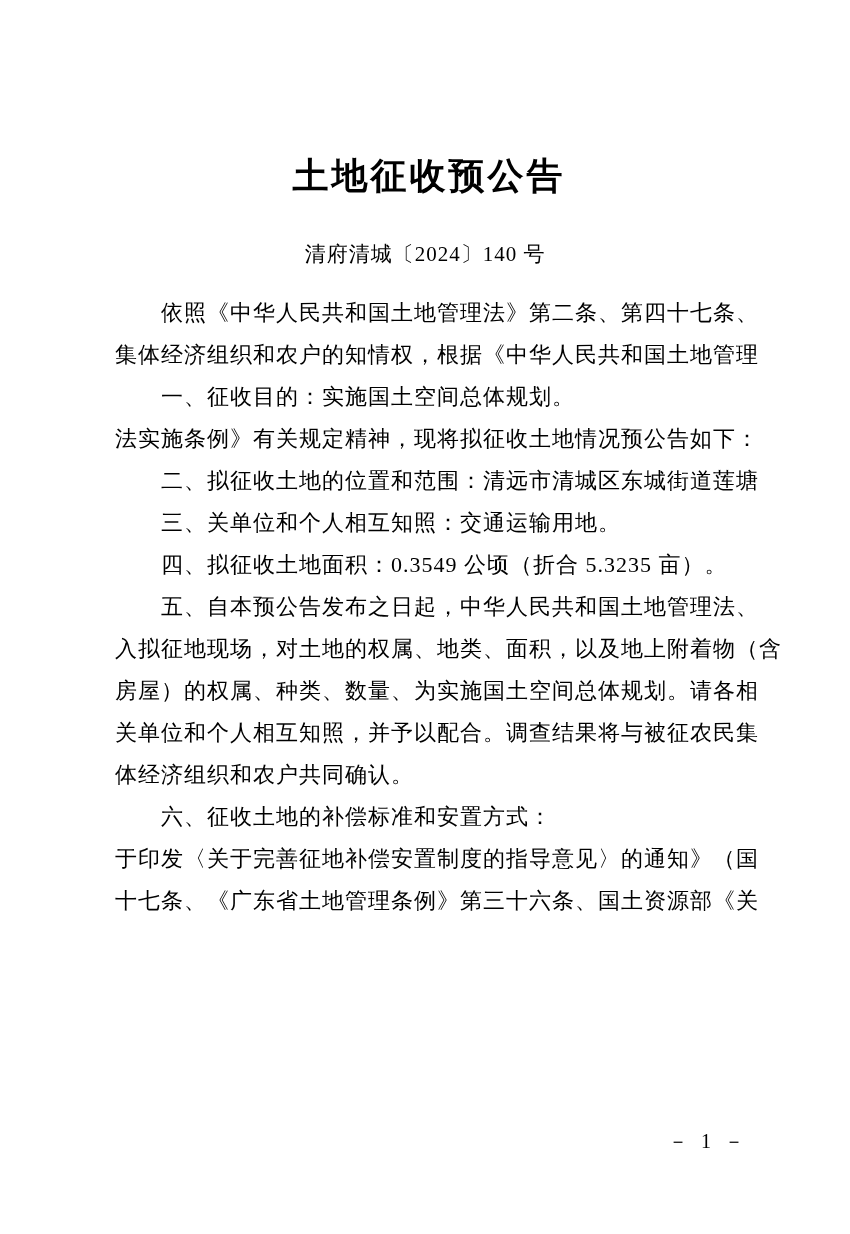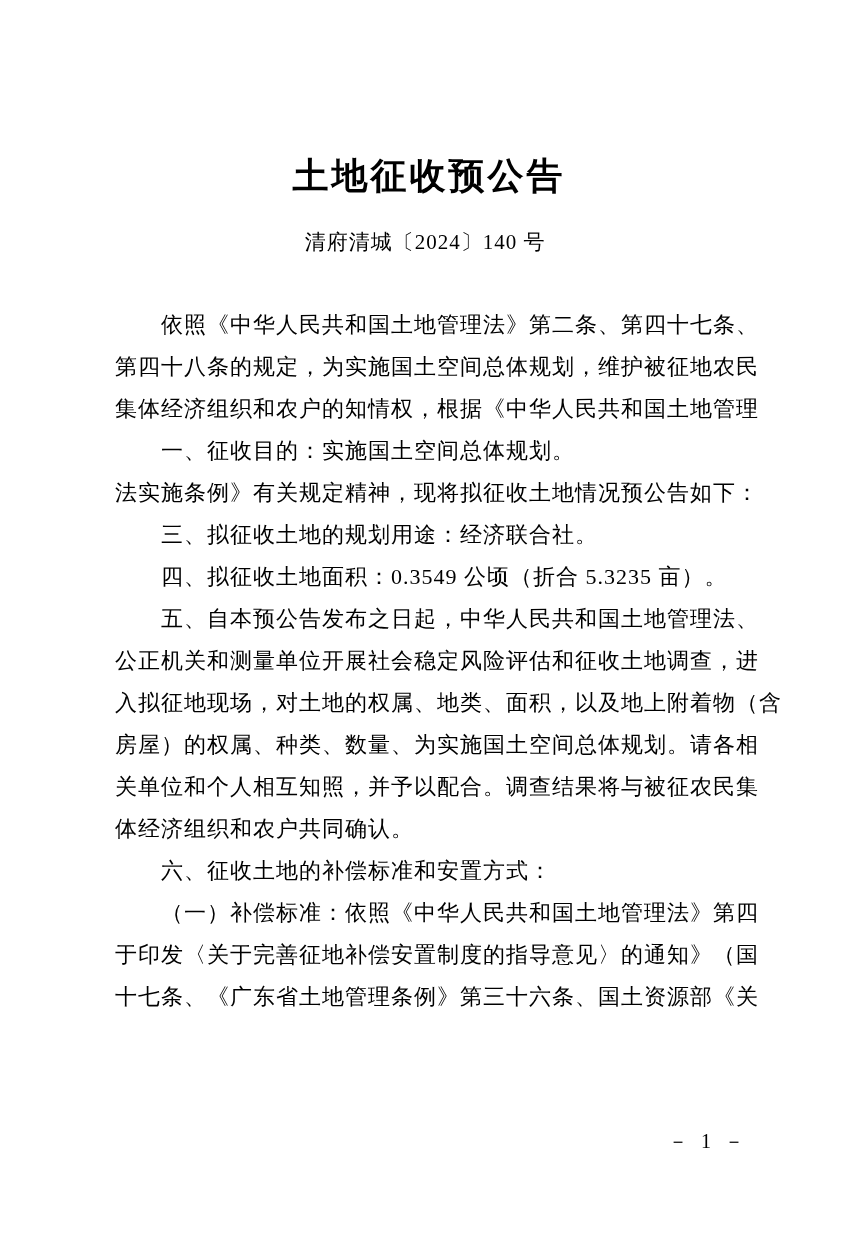--- a/index.html
+++ b/index.html
@@ -22,30 +22,30 @@
     left: 0;
     width: 100%;
     margin: 4px;
     text-align: center;
     font-size: 36px;
     font-weight: bold;
     letter-spacing: 3px;
   }
   .doc-number {
     position: absolute;
-    top: 228px;
+    top: 240px;
     left: 0;
     width: 100%;
     text-align: center;
     font-size: 21px;
     letter-spacing: 1px;
   }
   .doc-body {
     position: absolute;
-    top: 304px;
+    top: 292px;
     left: 115px;
     width: 650px;
     font-size: 22px;
     line-height: 42px;
     letter-spacing: 1px;
   }
   .body-line {
     height: 42px;
     white-space: nowrap;
   }
@@ -63,32 +63,30 @@
 </head>
 <body>
 
 <div class="page">
   <h1 class="doc-title">土地征收预公告</h1>
 
   <div class="doc-number">清府清城〔2024〕140 号</div>
 
   <div class="doc-body">
       <div class="body-line indent">依照《中华人民共和国土地管理法》第二条、第四十七条、</div>
-      <div class="body-line">第四十八条的规定，为实施国土空间总体规划，维护被征地农民</div>
       <div class="body-line">集体经济组织和农户的知情权，根据《中华人民共和国土地管理</div>
       <div class="body-line indent">一、征收目的：实施国土空间总体规划。</div>
       <div class="body-line">法实施条例》有关规定精神，现将拟征收土地情况预公告如下：</div>
-      <div class="body-line indent">三、拟征收土地的规划用途：经济联合社。</div>
+      <div class="body-line indent">二、拟征收土地的位置和范围：清远市清城区东城街道莲塘</div>
+      <div class="body-line indent">三、关单位和个人相互知照：交通运输用地。</div>
       <div class="body-line indent">四、拟征收土地面积：0.3549 公顷（折合 5.3235 亩）。</div>
       <div class="body-line indent">五、自本预公告发布之日起，中华人民共和国土地管理法、</div>
-      <div class="body-line">公正机关和测量单位开展社会稳定风险评估和征收土地调查，进</div>
       <div class="body-line">入拟征地现场，对土地的权属、地类、面积，以及地上附着物（含</div>
       <div class="body-line">房屋）的权属、种类、数量、为实施国土空间总体规划。请各相</div>
       <div class="body-line">关单位和个人相互知照，并予以配合。调查结果将与被征农民集</div>
       <div class="body-line">体经济组织和农户共同确认。</div>
       <div class="body-line indent">六、征收土地的补偿标准和安置方式：</div>
-      <div class="body-line indent">（一）补偿标准：依照《中华人民共和国土地管理法》第四</div>
       <div class="body-line">于印发〈关于完善征地补偿安置制度的指导意见〉的通知》（国</div>
       <div class="body-line">十七条、《广东省土地管理条例》第三十六条、国土资源部《关</div>
     </div>
 
   <div class="page-number">－ 1 －</div>
 </div>
 
 </body></html>

